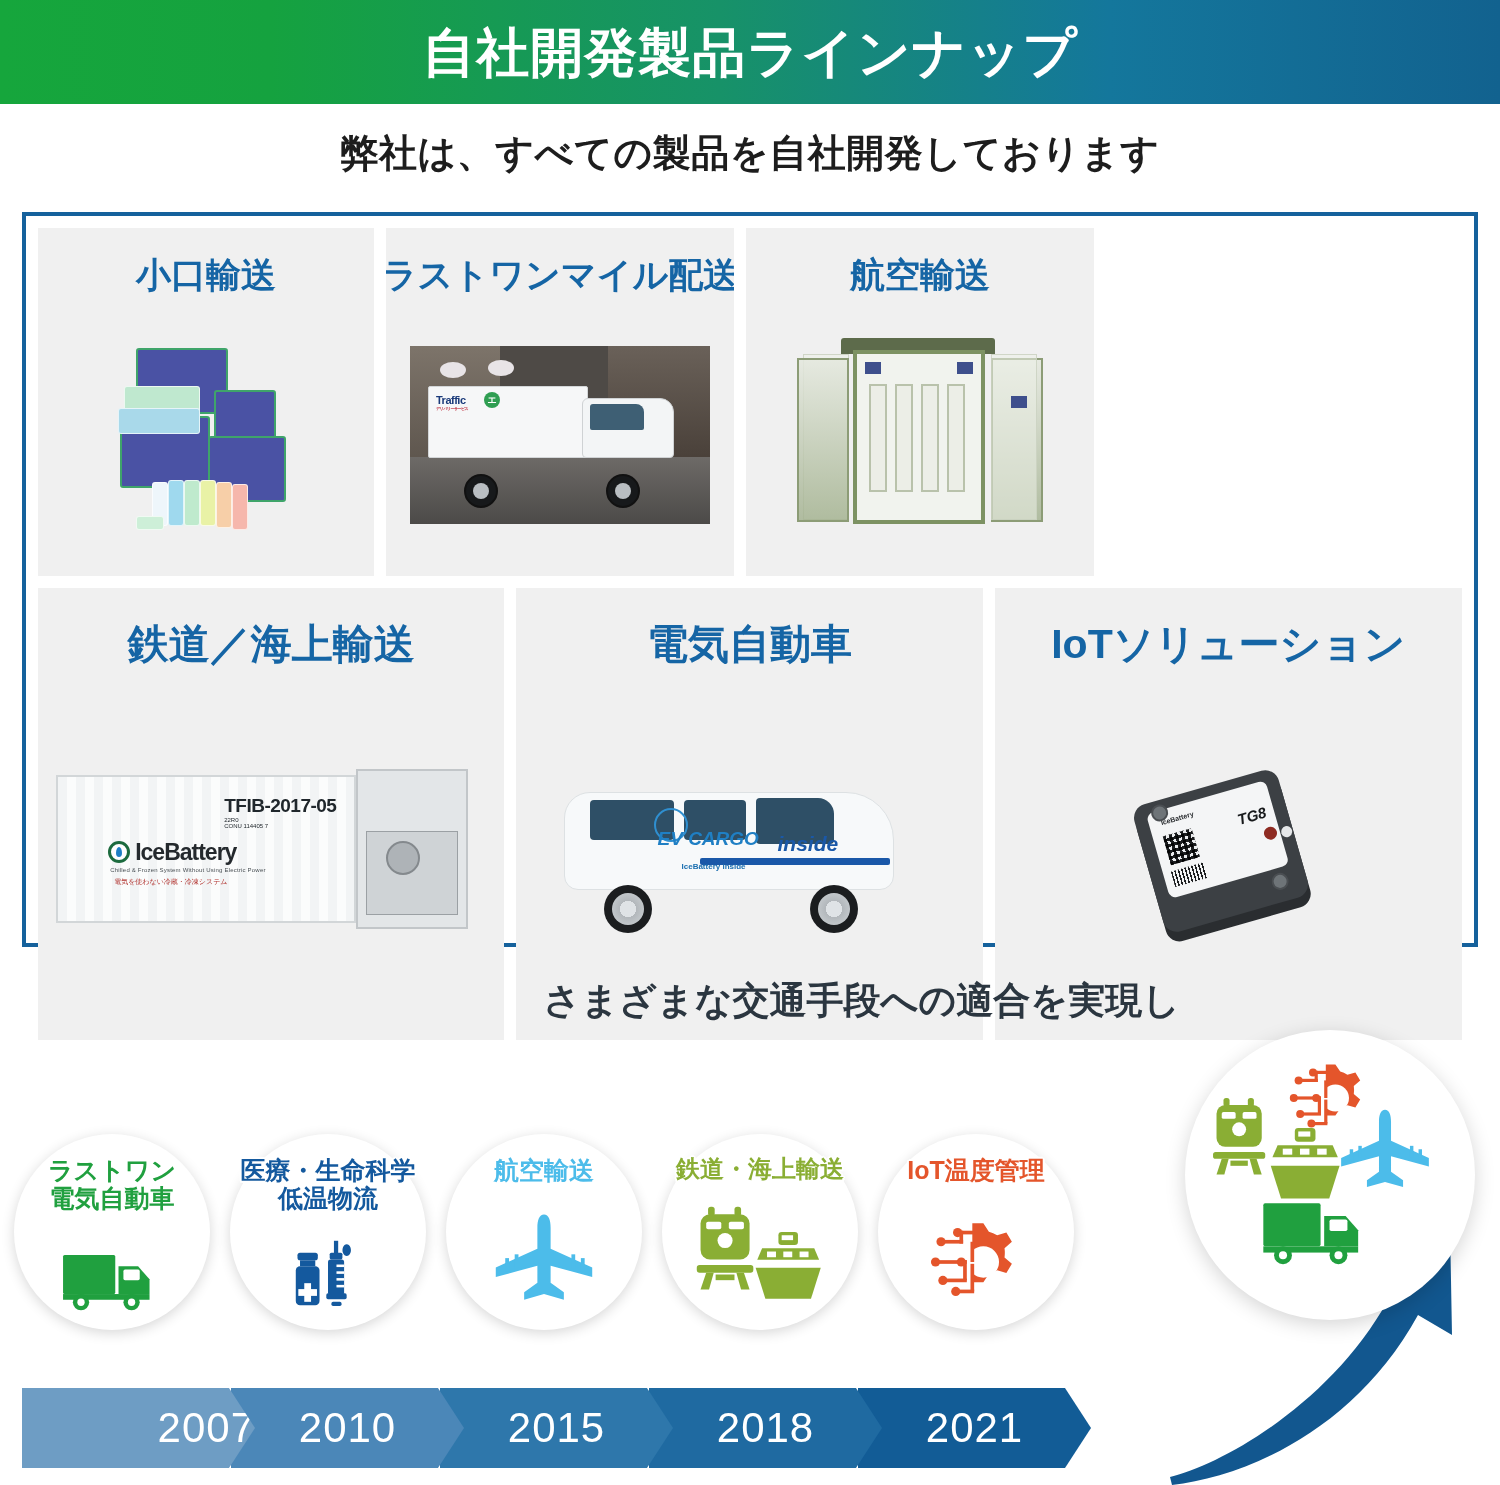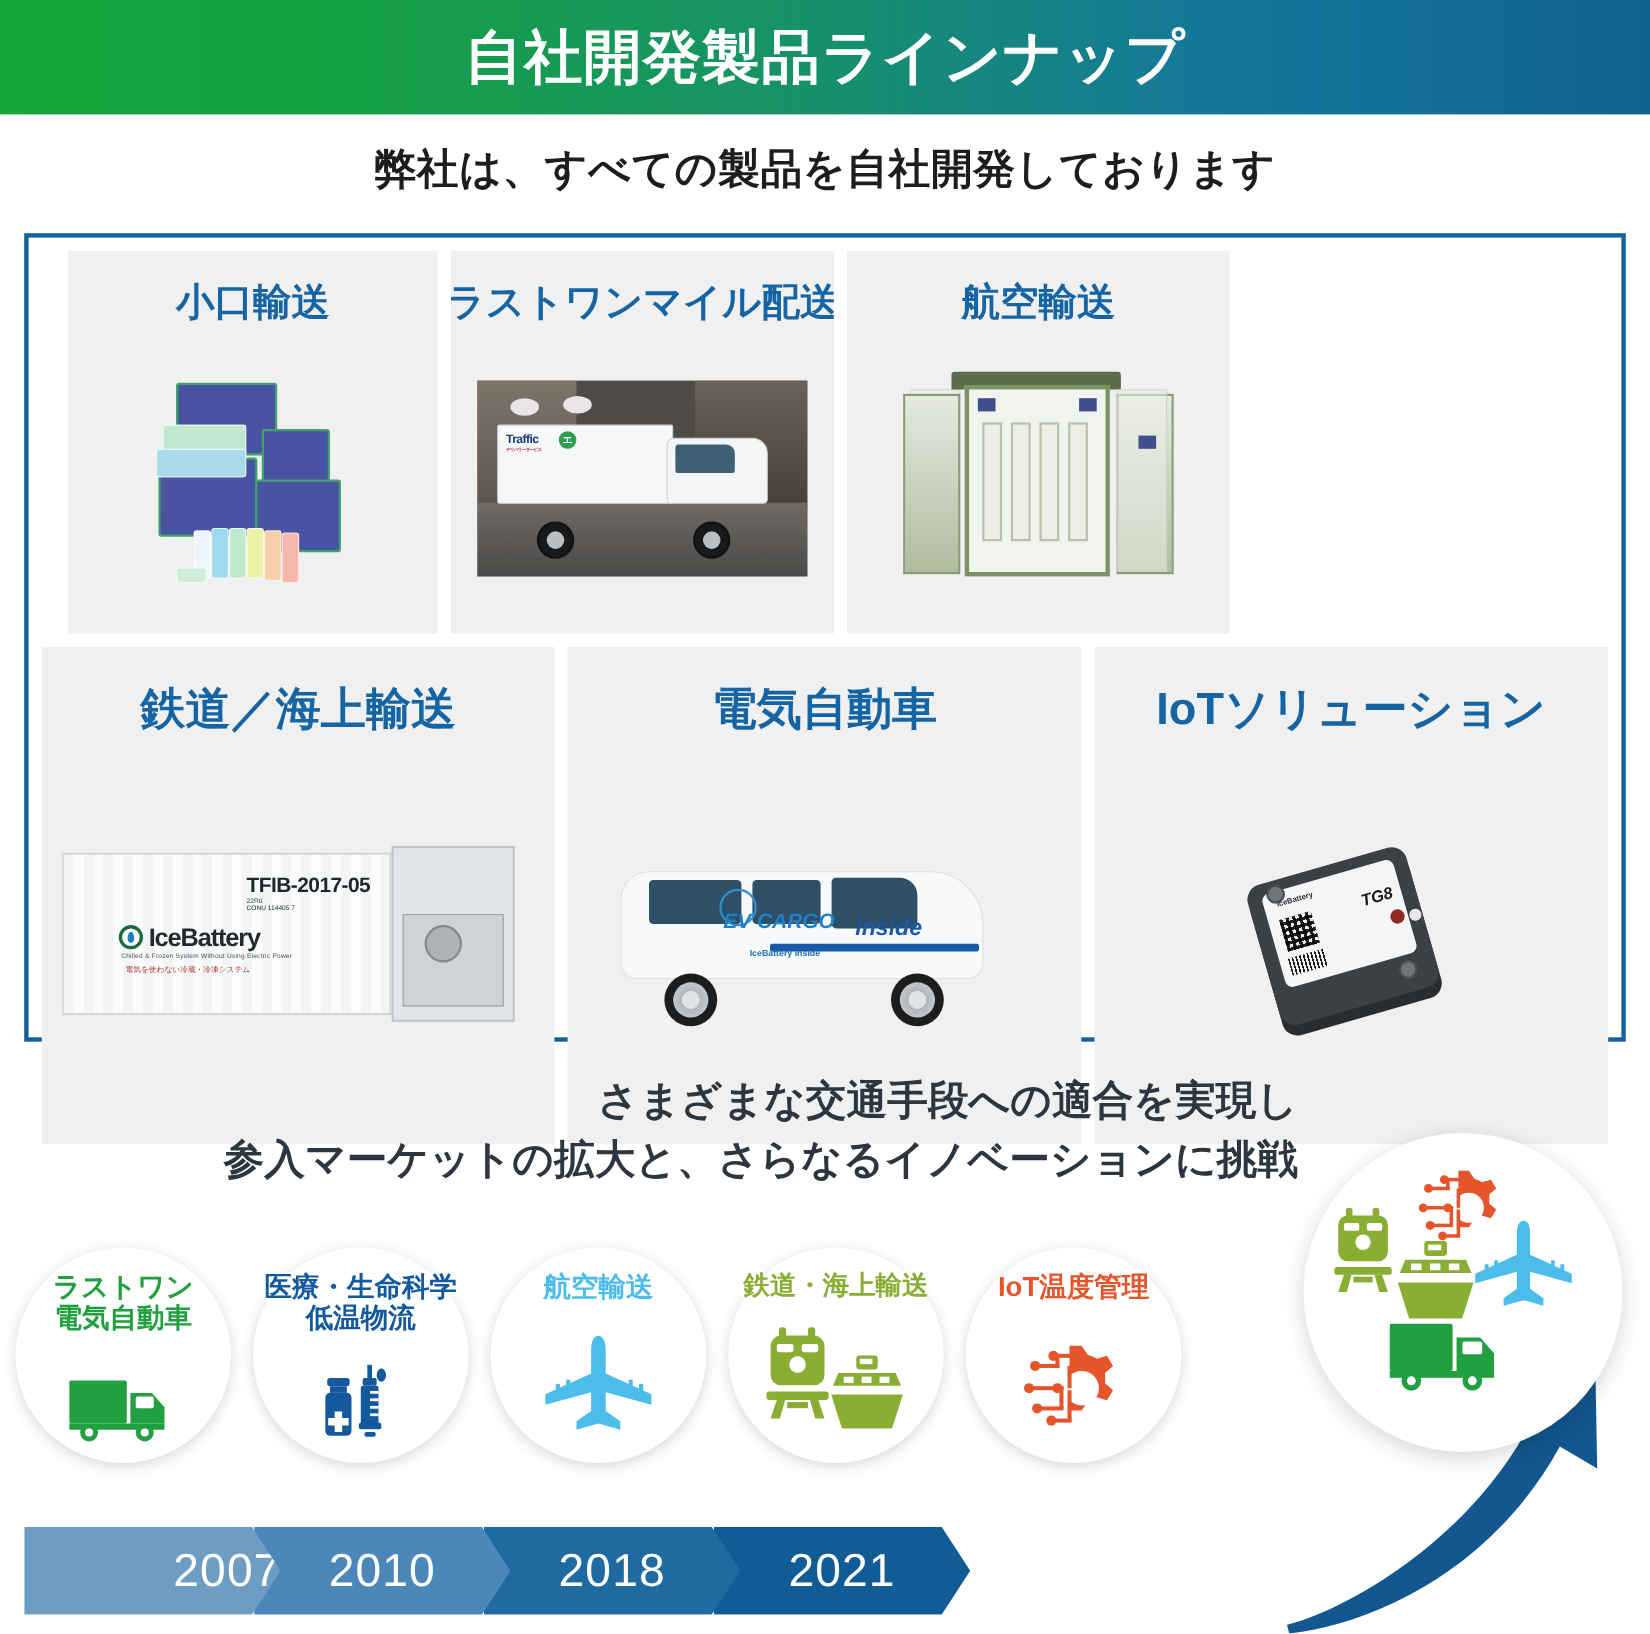--- a/index.html
+++ b/index.html
@@ -54,21 +54,21 @@
     height: 735px;
     border: 4px solid #15619c;
     background: #ffffff;
     padding: 12px;
   }
   .product-row {
     display: flex;
     gap: 12px;
     width: 100%;
   }
-  .product-row.row1 { height: 348px; margin-left: 24px; }
+  .product-row.row1 { height: 348px; }
   .product-row.row2 { height: 452px; margin-top: 12px; }
 
   .product-card {
     background: #f0f0f0;
     position: relative;
     display: flex;
     flex-direction: column;
     align-items: center;
     overflow: hidden;
   }
@@ -576,21 +576,20 @@
             <div class="iot-screw" style="right:18px; bottom:12px;"></div>
           </div>
         </div>
       </div>
     </div>
   </div>
 </div>
 
 <div class="tagline">
   <div>さまざまな交通手段への適合を実現し</div>
-  <div>参入マーケットの拡大と、さらなるイノベーションに挑戦</div>
 </div>
 
 <svg class="arrow-svg" viewBox="0 0 350 400">
   <path d="M20 392 C 70 380, 180 320, 238 215 L 205 196 L 300 140 L 302 250 L 268 230 C 205 345, 95 392, 22 400 Z" fill="#12578f"></path>
 </svg>
 
 <div class="big-circle">
 
   <svg style="position:absolute; left:104px; top:28px;" width="80" height="80" viewBox="0 0 100 100">
     <path fill="#e4552b" d="M58 8 l6 9 a36 36 0 0 1 9 4 l10-3 6 10 -8 7 a36 36 0 0 1 0 10 l8 7 -6 10 -10-3 a36 36 0 0 1-9 4 l-6 9 -12 0 0-64 z"></path>
@@ -788,19 +787,22 @@
   </div>
 </div>
 
 <div class="years">
   <div class="year-chev" style="background:#6e9dc4; z-index:5">
     <span class="year-text">2007</span>
   </div>
   <div class="year-chev" style="background:#4b87b8; z-index:4">
     <span class="year-text">2010</span>
   </div>
+  <div class="year-chev" style="background:#2e77ab; z-index:3">
+    <span class="year-text">2015</span>
+  </div>
   <div class="year-chev" style="background:#1f6aa1; z-index:2">
     <span class="year-text">2018</span>
   </div>
   <div class="year-chev" style="background:#125c96; z-index:1">
     <span class="year-text">2021</span>
   </div>
 </div>
 
 </body></html>

